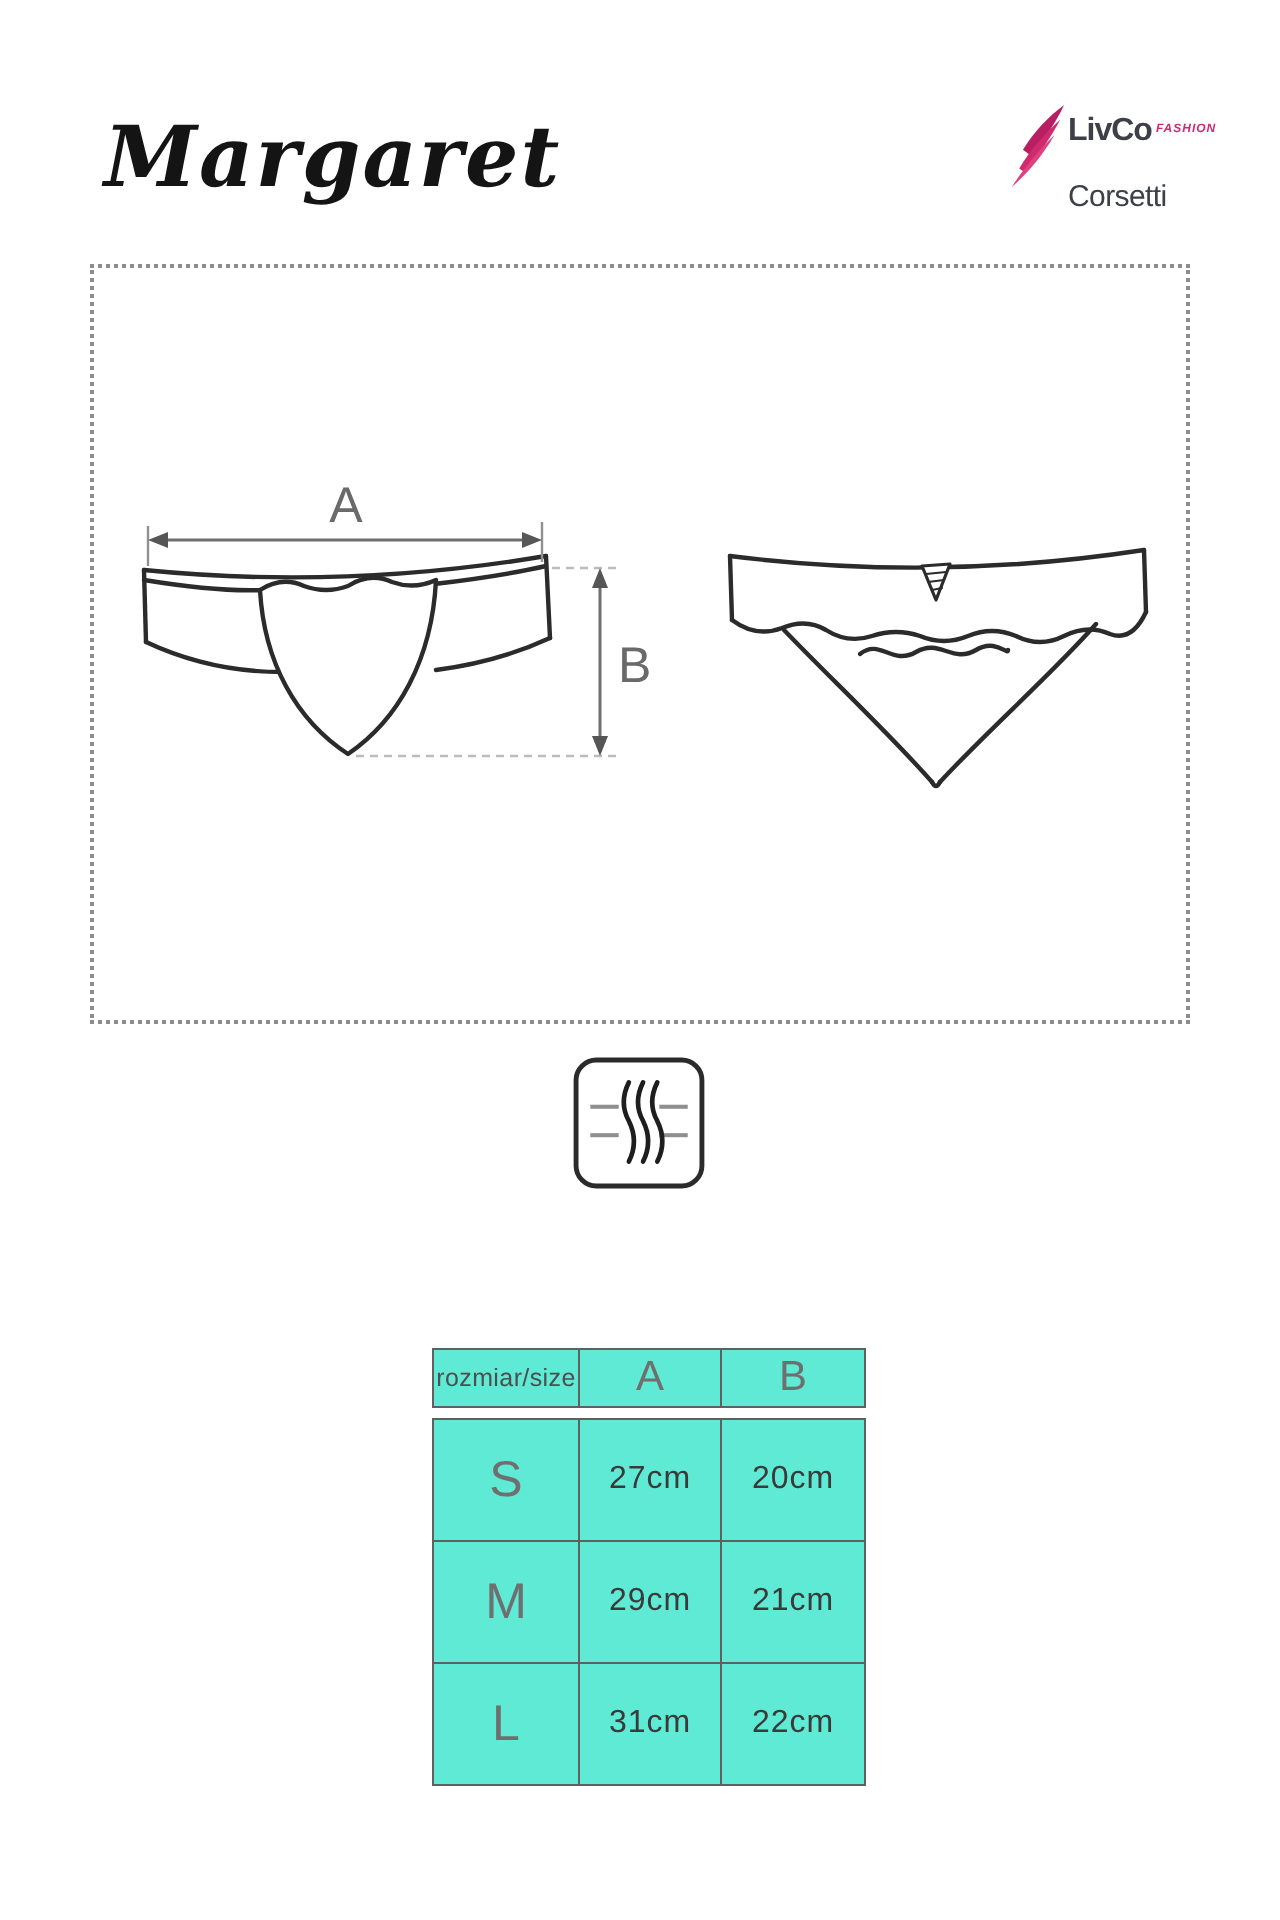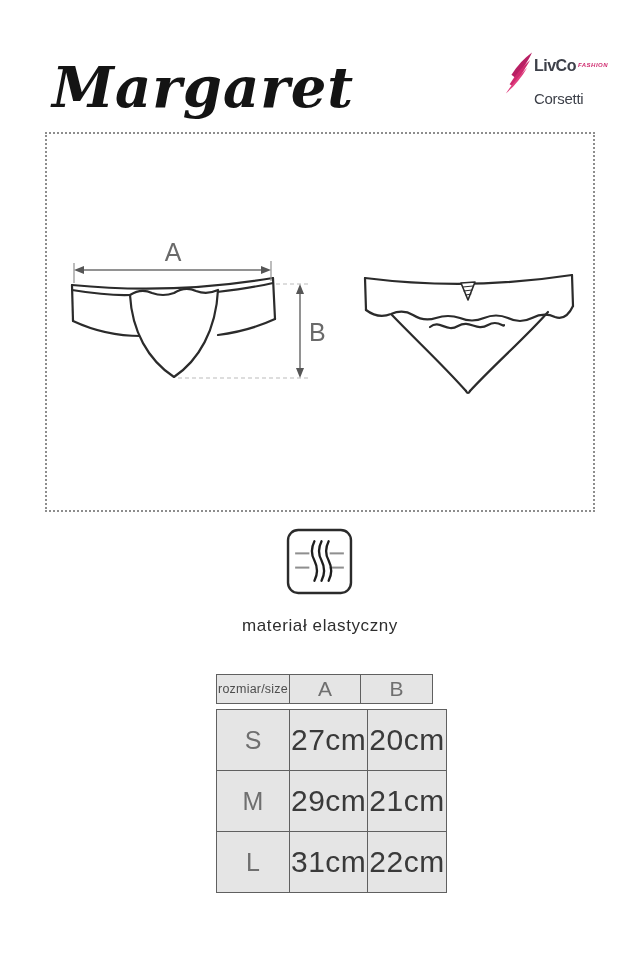--- a/index.html
+++ b/index.html
@@ -3,21 +3,21 @@
 <meta charset="utf-8">
 <style>
   html,body{margin:0;padding:0;}
   body{
     width:640px;height:960px;position:relative;background:#ffffff;
     font-family:"Liberation Sans",sans-serif;overflow:hidden;
   }
   .title{
     position:absolute;left:52px;top:54px;
     font-family:"DejaVu Serif",serif;font-style:italic;font-weight:600;
-    font-size:56px;color:#141414;letter-spacing:1px;
+    font-size:42px;color:#141414;letter-spacing:1px;
   }
   .logo{position:absolute;left:504px;top:52px;display:flex;align-items:flex-start;gap:2px;}
   .logo .wing{width:28px;height:42px;flex:none;}
   .logo-text{display:flex;flex-direction:column;line-height:1;margin-top:6px;gap:16px;}
   .logo-line1{display:flex;align-items:flex-start;}
   .brand-top{font-weight:bold;font-size:16px;color:#3d4049;letter-spacing:-0.5px;}
   .brand-fashion{font-size:6px;color:#cf2a6e;font-weight:bold;letter-spacing:0.5px;margin-left:2px;margin-top:4px;font-style:italic;}
   .brand-bottom{font-weight:normal;font-size:15px;color:#3d4049;letter-spacing:-0.3px;margin-top:1px;}
   .frame{
     position:absolute;left:45px;top:132px;width:550px;height:380px;
@@ -27,30 +27,30 @@
   .dim-label{font-family:"Liberation Sans",sans-serif;font-size:25px;fill:#6a6a6a;}
   .material-icon{position:absolute;left:286px;top:528px;width:67px;height:67px;}
   .caption{
     position:absolute;left:0;top:615px;width:640px;text-align:center;
     font-size:17px;line-height:21.5px;color:#2e2e2e;letter-spacing:0.6px;
   }
   .table-wrap{position:absolute;left:216px;top:674px;}
   table.tbl{border-collapse:collapse;}
   table.tbl td{
     border:1px solid #606060;text-align:center;vertical-align:middle;
-    font-family:"Liberation Sans",sans-serif;background:#e5e5e5;
+    font-family:"Liberation Sans",sans-serif;background:#5eead4;
   }
   td.c0{width:70px;} td.c1{width:68px;} td.c2{width:69px;}
   .head td{height:26px;}
   .bodytbl{margin-top:5px;}
   .bodytbl td{height:58px;}
   .cell-small{font-size:12.5px;color:#4e4e4e;letter-spacing:0.2px;}
   .cell-colhead{font-size:21px;color:#6f6f6f;}
   .cell-size{font-size:25px;color:#6f6f6f;}
-  .cell-val{font-size:30px;color:#3a3a3a;letter-spacing:0.5px;}
+  .cell-val{font-size:16px;color:#3a3a3a;letter-spacing:0.5px;}
 </style>
 </head>
 <body>
 
 <div class="title">Margaret</div>
 
 <div class="logo">
   <svg class="wing" viewBox="0 0 30 44">
     <path d="M30,0 C22,6 14,14 8,24 L12,27 C19,19 26,9 30,0 Z" fill="#b81f63"></path>
     <path d="M28,8 C20,15 12,24 6,34 L9,36 C16,28 23,17 28,8 Z" fill="#cf2a6e"></path>
@@ -119,21 +119,20 @@
   <line x1="9" y1="25" x2="23" y2="25" stroke="#8f8f8f" stroke-width="2"></line>
   <line x1="9" y1="39" x2="23" y2="39" stroke="#8f8f8f" stroke-width="2"></line>
   <line x1="43" y1="25" x2="57" y2="25" stroke="#8f8f8f" stroke-width="2"></line>
   <line x1="43" y1="39" x2="57" y2="39" stroke="#8f8f8f" stroke-width="2"></line>
   <path d="M28,13 q-5,10 0,19 q5,10 0,20" fill="none" stroke="#1e1e1e" stroke-width="2.3" stroke-linecap="round"></path>
   <path d="M35,13 q-5,10 0,19 q5,10 0,20" fill="none" stroke="#1e1e1e" stroke-width="2.3" stroke-linecap="round"></path>
   <path d="M42,13 q-5,10 0,19 q5,10 0,20" fill="none" stroke="#1e1e1e" stroke-width="2.3" stroke-linecap="round"></path>
 </svg>
 
 <div class="caption">
-  <div>materiał elastyczny</div>
 </div>
 
 <div class="table-wrap">
   <table class="tbl head">
     <tbody>
         <tr>
       <td class="c0 cell-small">rozmiar/size</td>
       <td class="c1 cell-colhead">A</td>
       <td class="c2 cell-colhead">B</td>
     </tr>

